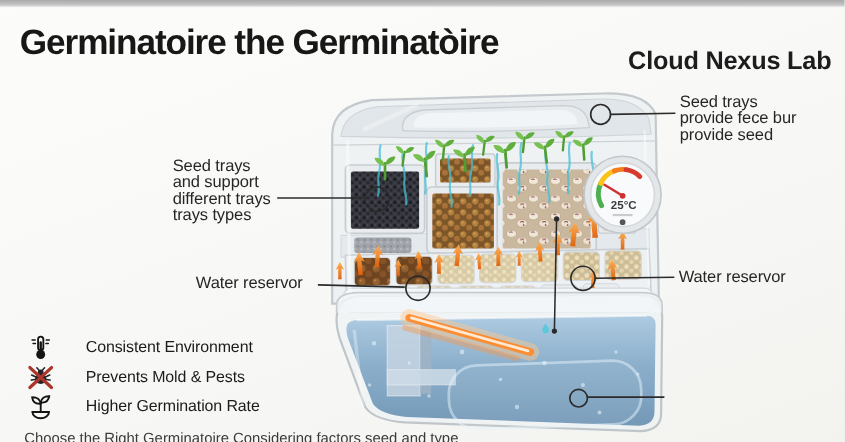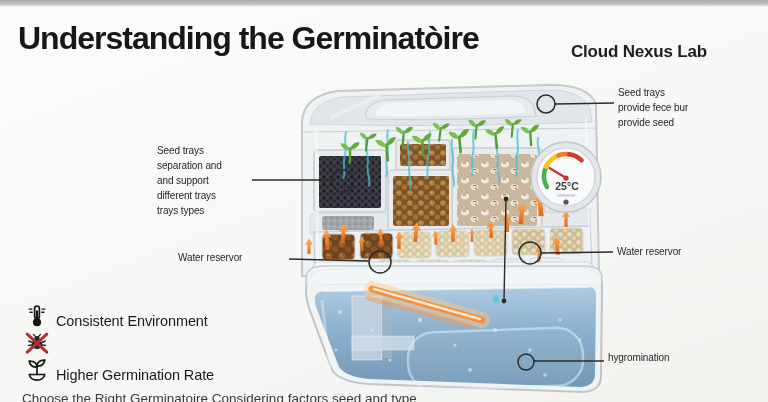--- a/index.html
+++ b/index.html
@@ -7,31 +7,31 @@
     position:relative;width:768px;height:402px;overflow:hidden;
     background:linear-gradient(160deg,#fcfcfb 0%,#f6f6f4 70%,#f2f2ef 100%);
     font-family:"Liberation Sans",sans-serif;
   }
   .topstrip{position:absolute;top:0;left:0;right:0;height:7px;
     background:linear-gradient(to bottom,#a9a9a9,#c6c6c6 65%,rgba(198,198,198,0));}
   .art,.leaders{position:absolute;left:0;top:0;width:768px;height:402px;}
   .leaders{pointer-events:none;}
   .title{position:absolute;left:18px;top:20px;font-size:32px;font-weight:700;
     letter-spacing:-1px;color:#171717;white-space:nowrap;}
-  .brand{position:absolute;left:571px;top:42px;font-size:17px;font-weight:700;
+  .brand{position:absolute;left:571px;top:42px;font-size:23px;font-weight:700;
     letter-spacing:-.2px;color:#1d1d1d;white-space:nowrap;}
-  .callout{position:absolute;font-size:10px;line-height:15px;color:#262626;
+  .callout{position:absolute;font-size:15px;line-height:15px;color:#262626;
     letter-spacing:-.1px;}
   .co-seed-top{left:618px;top:85px;width:130px;}
   .co-seed-left{left:157px;top:143px;width:115px;}
   .co-water-left{left:178px;top:250px;white-space:nowrap;}
   .co-water-right{left:617px;top:244px;white-space:nowrap;}
   .co-humidity{left:608px;top:350px;width:130px;}
   .benefits{position:absolute;left:24px;top:302px;}
-  .benefit{display:flex;align-items:flex-end;gap:6px;height:27px;}
+  .benefit{display:flex;align-items:center;gap:28px;height:27px;}
   .benefit .ic{width:26px;height:26px;flex:0 0 26px;display:flex;align-items:center;justify-content:center;}
   .benefit .lb{font-size:14.5px;font-weight:500;color:#1b1b1b;letter-spacing:-.1px;white-space:nowrap;}
   .footer{position:absolute;left:22px;top:391px;font-size:13.5px;color:#3a3a3a;white-space:nowrap;}
 </style>
 </head>
 <body>
 
 <div class="stage">
   <div class="topstrip"></div>
 
@@ -257,43 +257,41 @@
       <circle cx="530" cy="253" r="11"></circle>
       <line x1="541" y1="253" x2="613" y2="252"></line>
       <circle cx="526" cy="362" r="8"></circle>
       <line x1="534" y1="361" x2="604" y2="361"></line>
       <line x1="506" y1="199" x2="504" y2="301" stroke-width="1.4"></line>
     </g>
     <circle cx="506" cy="199" r="2.4" fill="#2b2b2b"></circle>
     <circle cx="504" cy="301" r="2.4" fill="#2b2b2b"></circle>
   </svg>
 
-  <div class="title">Understanding the Germinatòire</div>
+  <div class="title">Germinatoire the Germinatòire</div>
   <div class="brand">Cloud Nexus Lab</div>
 
   <div class="callout co-seed-top">
     <div>Seed trays</div>
     <div>provide fece bur</div>
     <div>provide seed</div>
   </div>
 
   <div class="callout co-seed-left">
     <div>Seed trays</div>
-    <div>separation and</div>
     <div>and support</div>
     <div>different trays</div>
     <div>trays types</div>
   </div>
 
   <div class="callout co-water-left">Water reservor</div>
 
   <div class="callout co-water-right">Water reservor</div>
 
   <div class="callout co-humidity">
-    <div>hygromination</div>
   </div>
 
   <div class="benefits">
     <div class="benefit">
       <span class="ic">
         <svg width="24" height="26" viewBox="0 0 26 26">
           <g stroke="#141414" fill="none" stroke-width="1.8" stroke-linecap="round">
             <rect x="10.4" y="2.2" width="5.2" height="13.6" rx="2.6"></rect>
             <line x1="13" y1="8" x2="13" y2="15" stroke-width="2.4"></line>
             <line x1="4.5" y1="5.5" x2="7.5" y2="5.5" stroke-width="1.5"></line>
@@ -309,20 +307,21 @@
     <div class="benefit">
       <span class="ic">
         <svg width="26" height="26" viewBox="0 0 26 26">
           <ellipse cx="13" cy="14.5" rx="5.2" ry="4.6" fill="#23242a"></ellipse>
           <circle cx="13" cy="8.6" r="2.6" fill="#23242a"></circle>
           <path d="M11.5,6.6 L9.5,4.4 M14.5,6.6 L16.5,4.4" stroke="#23242a" stroke-width="1.4" fill="none" stroke-linecap="round"></path>
           <path d="M8.2,12.5 L4.8,11 M8,15 L4.5,15.5 M8.6,17.5 L5.5,19.5 M17.8,12.5 L21.2,11 M18,15 L21.5,15.5 M17.4,17.5 L20.5,19.5" stroke="#23242a" stroke-width="1.5" stroke-linecap="round"></path>
           <path d="M3.2,4.2 L22.8,22.2 M22.8,4.2 L3.2,22.2" stroke="#ab352b" stroke-width="3" stroke-linecap="round"></path>
         </svg>
       </span>
+      <span class="lb">Prevents Mold &amp; Pests</span>
     </div>
     <div class="benefit">
       <span class="ic">
         <svg width="26" height="26" viewBox="0 0 26 26">
           <g stroke="#141414" fill="none" stroke-width="1.7" stroke-linecap="round">
             <path d="M13,17.5 V9.5"></path>
             <path d="M13,10 C8.5,10.5 5.8,8 5.2,4.2 C9.5,4 12.6,6.2 13,10 Z"></path>
             <path d="M13,9 C17.5,9.5 20.2,7 20.8,3.2 C16.5,3 13.4,5.2 13,9 Z"></path>
             <path d="M5.5,17.5 C5.5,21 9,23.2 13,23.2 C17,23.2 20.5,21 20.5,17.5"></path>
             <path d="M5.5,17.5 L20.5,17.5"></path>

